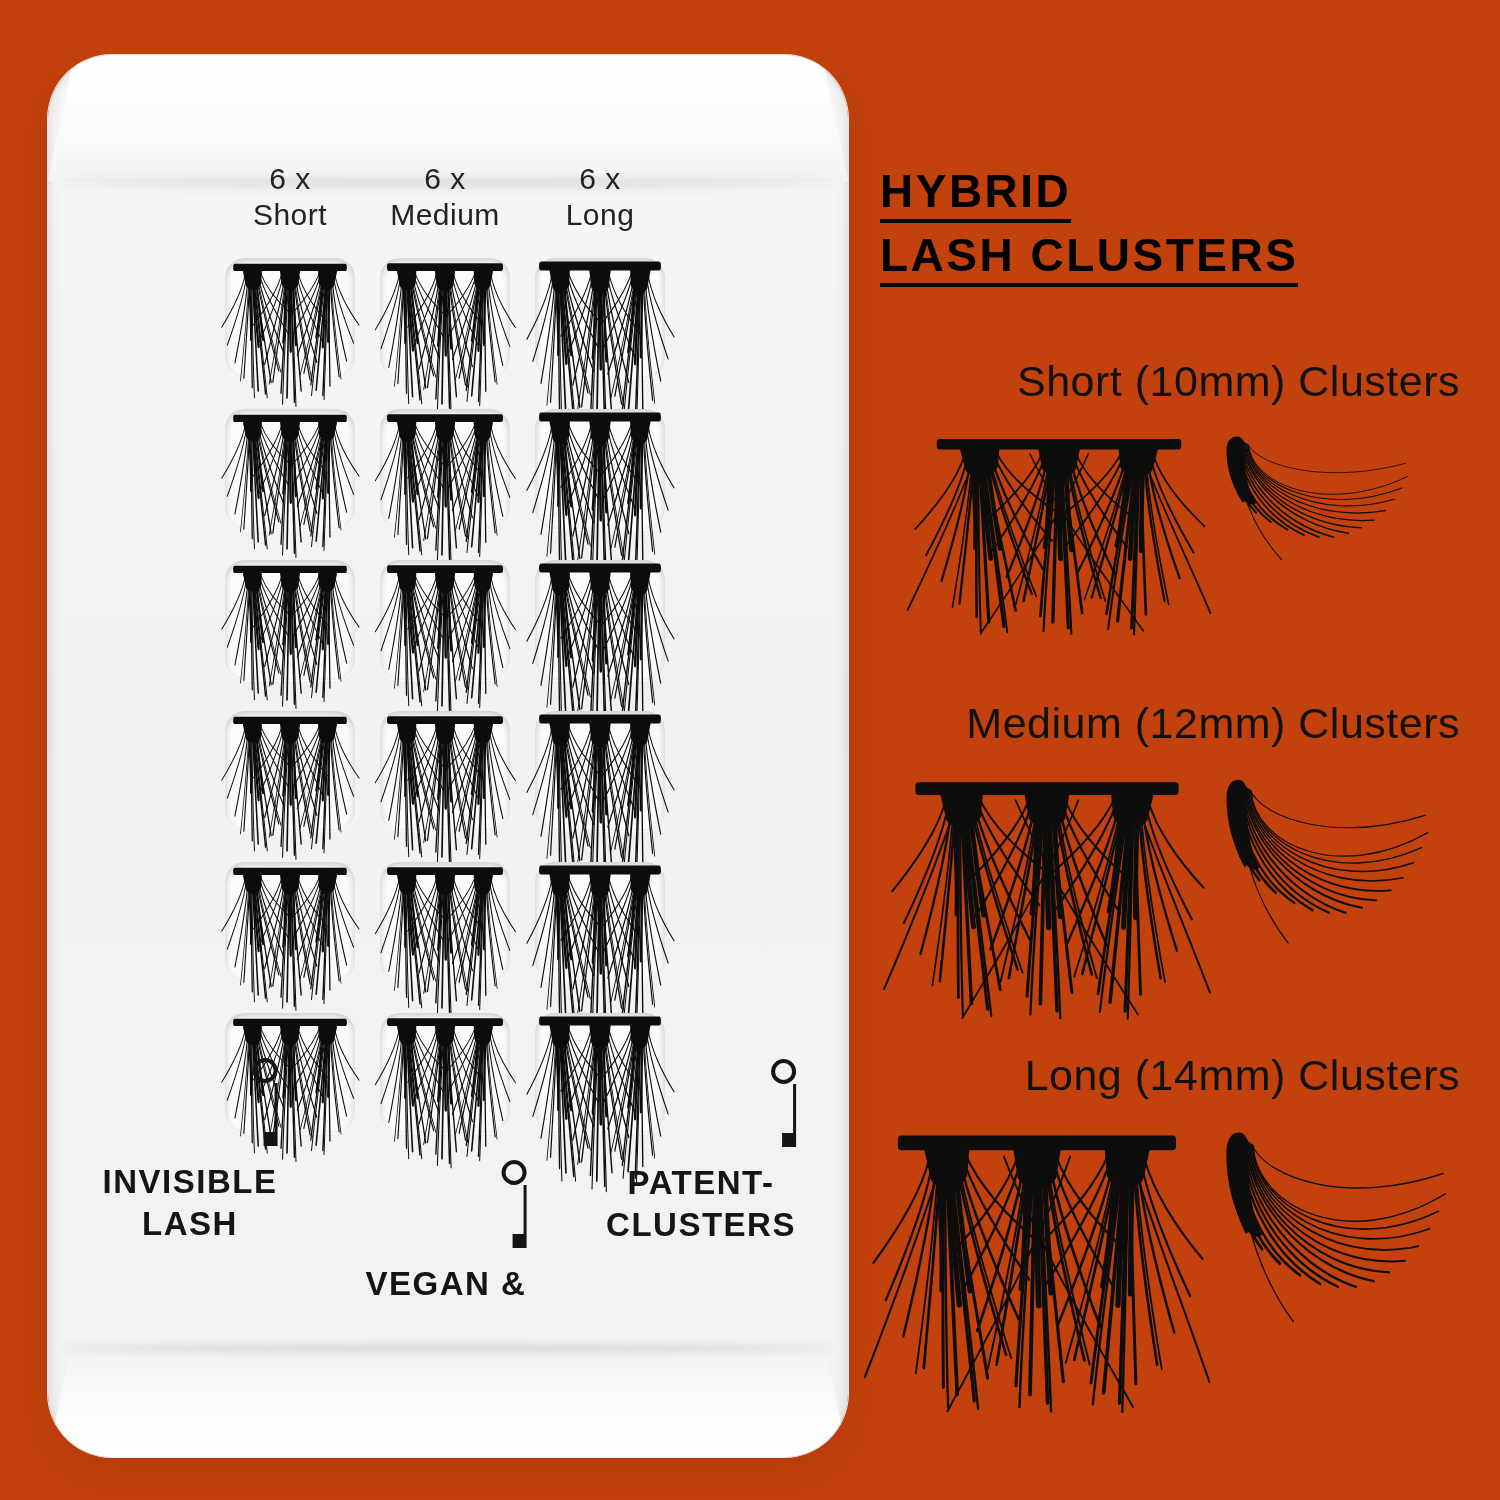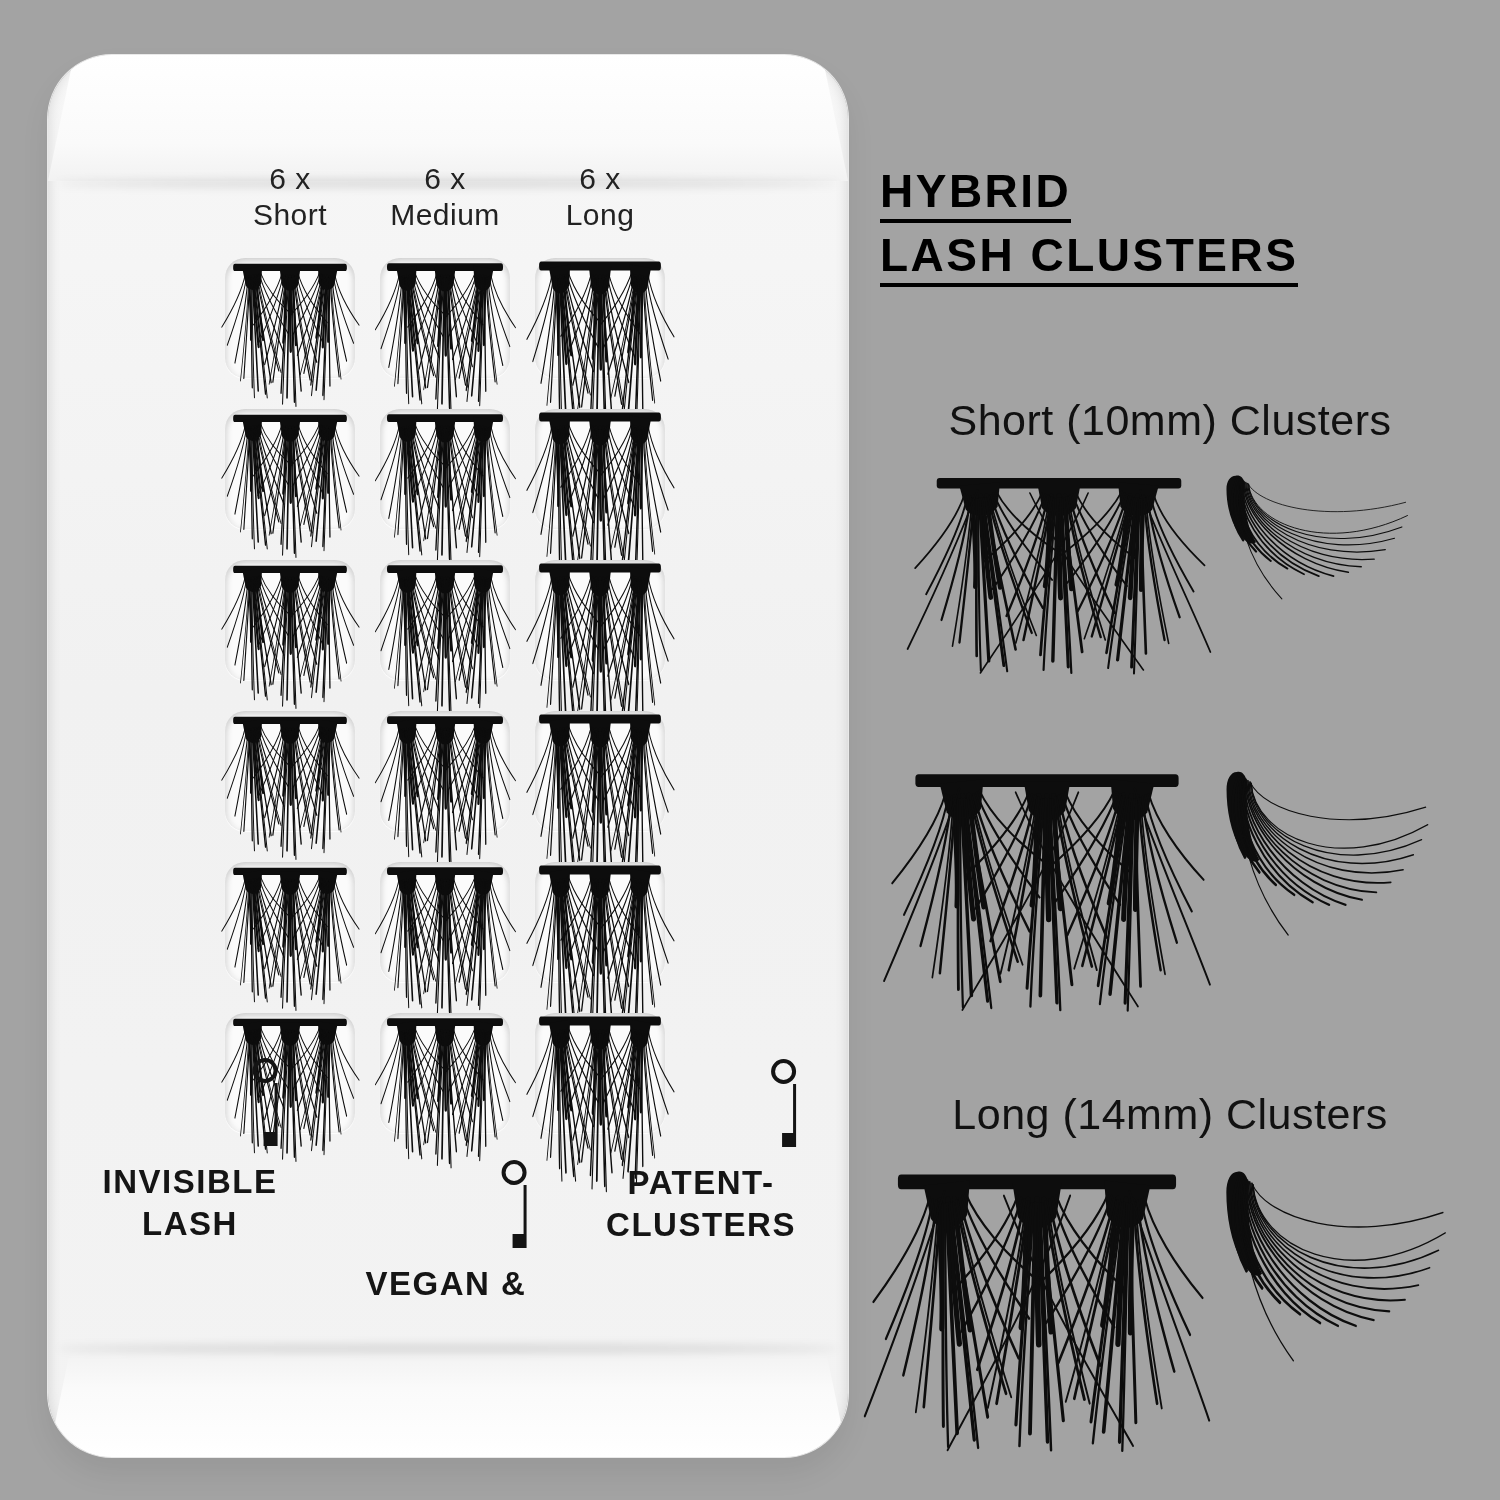--- a/index.html
+++ b/index.html
@@ -1,16 +1,16 @@
 <!DOCTYPE html>
 <html><head>
 <meta charset="utf-8">
 <style>
   html,body{margin:0;padding:0;background:#ffffff;}
-  .stage{position:relative;width:1500px;height:1500px;background:#a3a3a3;overflow:hidden;
+  .stage{position:relative;width:1500px;height:1500px;background:#c2410c;overflow:hidden;
          font-family:"Liberation Sans", sans-serif;color:#1c1c1c;}
   svg{overflow:visible;display:block;}
 
   
   .tray{position:absolute;left:48px;top:55px;width:800px;height:1402px;border-radius:64px;
         background:linear-gradient(180deg,#f7f7f7 0%,#f1f1f1 45%,#f3f3f3 100%);
         box-shadow:0 0 0 1px #e9e9e9, inset 8px 0 14px -8px rgba(0,0,0,.14),
                    inset -8px 0 14px -8px rgba(0,0,0,.14), 0 16px 30px rgba(0,0,0,.07);
         overflow:hidden;}
   .ridge-top{position:absolute;left:0;top:0;width:100%;height:126px;
@@ -47,21 +47,21 @@
   .c-label{margin-top:15px;text-align:center;font-weight:700;font-size:33px;line-height:42px;
         letter-spacing:1.5px;color:#151515;white-space:nowrap;}
   .c-label span{display:block;}
 
   
   .panel-title{position:absolute;left:880px;top:168px;width:580px;text-align:left;
         font-weight:700;color:#000;font-size:46px;letter-spacing:2.5px;line-height:1;}
   .panel-title span{display:inline-block;border-bottom:4px solid #000;padding-bottom:5px;}
   .panel-title .t1{margin-bottom:9px;}
 
-  .lash-section{position:absolute;left:880px;width:580px;text-align:center;margin-top:39px;}
+  .lash-section{position:absolute;left:880px;width:580px;text-align:right;}
   .sec-short{top:358px;}
   .sec-medium{top:700px;}
   .sec-long{top:1052px;}
   .sec-label{font-size:43px;font-weight:400;color:#111;letter-spacing:.5px;line-height:1.1;}
   .figs{display:flex;justify-content:center;align-items:flex-start;gap:18px;margin-top:28px;}
 </style>
 </head>
 <body>
 
 <div class="stage">
@@ -321,20 +321,21 @@
       <svg viewBox="-90 -14 180 150" width="262" height="225" preserveAspectRatio="none">
           <use href="#strip3"></use>
         </svg>
       <svg viewBox="0 0 222 150" width="205" height="142" preserveAspectRatio="none">
           <use href="#swoosh"></use>
         </svg>
     </div>
   </div>
 
   <div class="lash-section sec-medium">
+    <div class="sec-label">Medium (12mm) Clusters</div>
     <div class="figs">
       <svg viewBox="-90 -14 180 150" width="282" height="272" preserveAspectRatio="none">
           <use href="#strip3"></use>
         </svg>
       <svg viewBox="0 0 222 150" width="228" height="188" preserveAspectRatio="none">
           <use href="#swoosh"></use>
         </svg>
     </div>
   </div>
 

